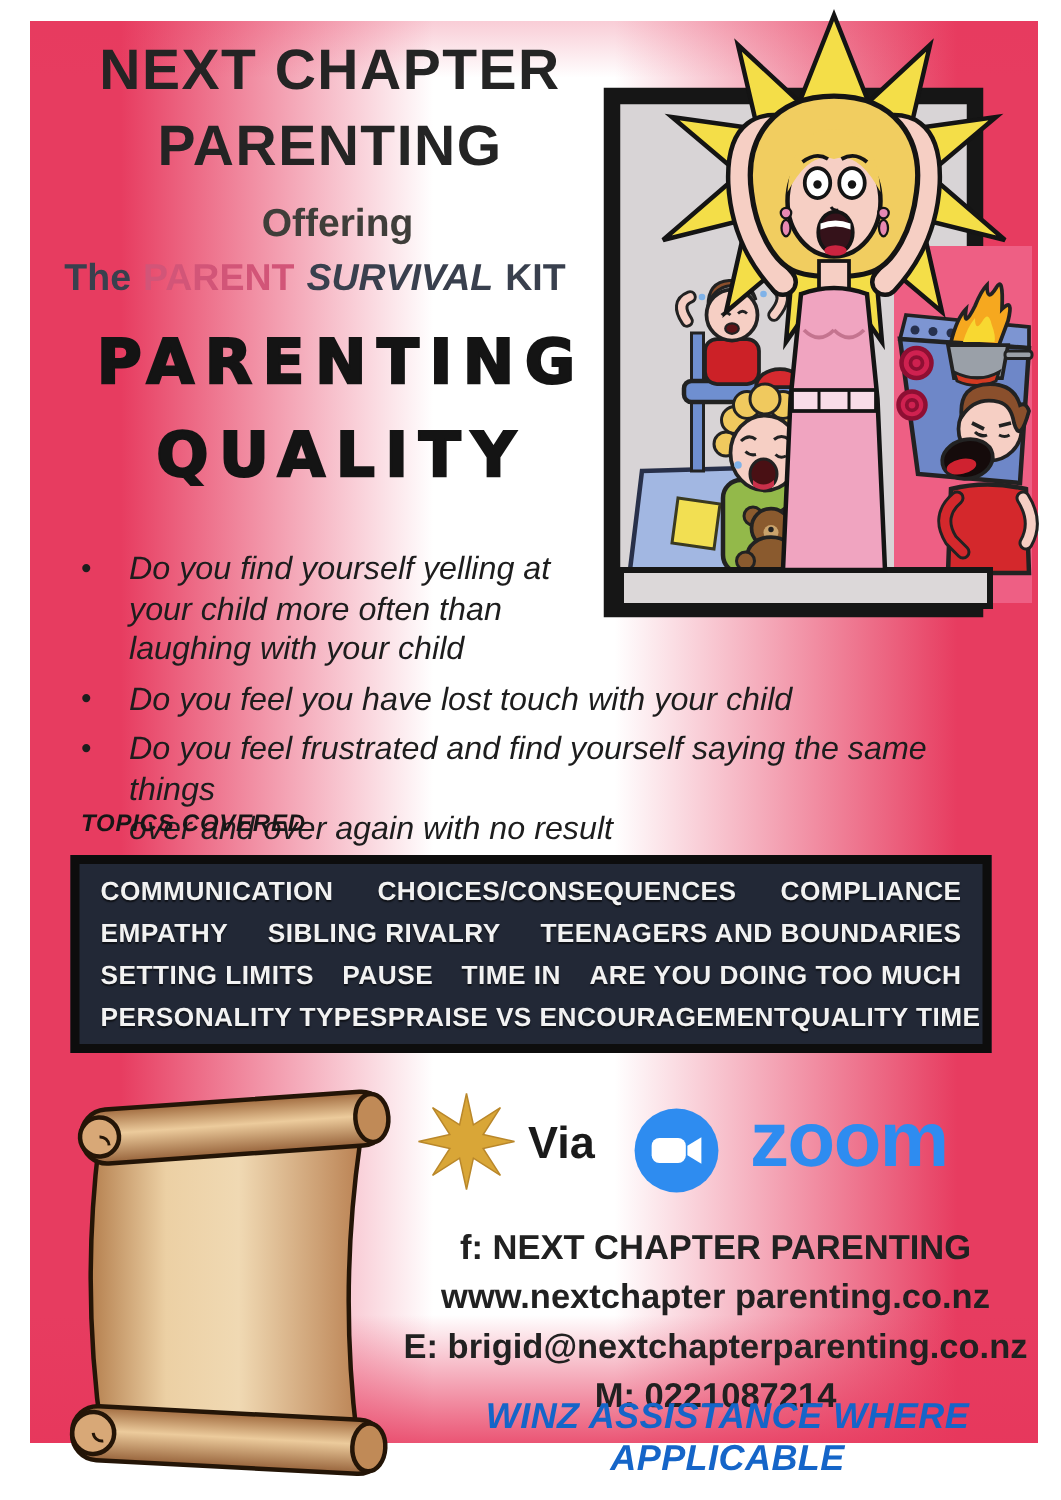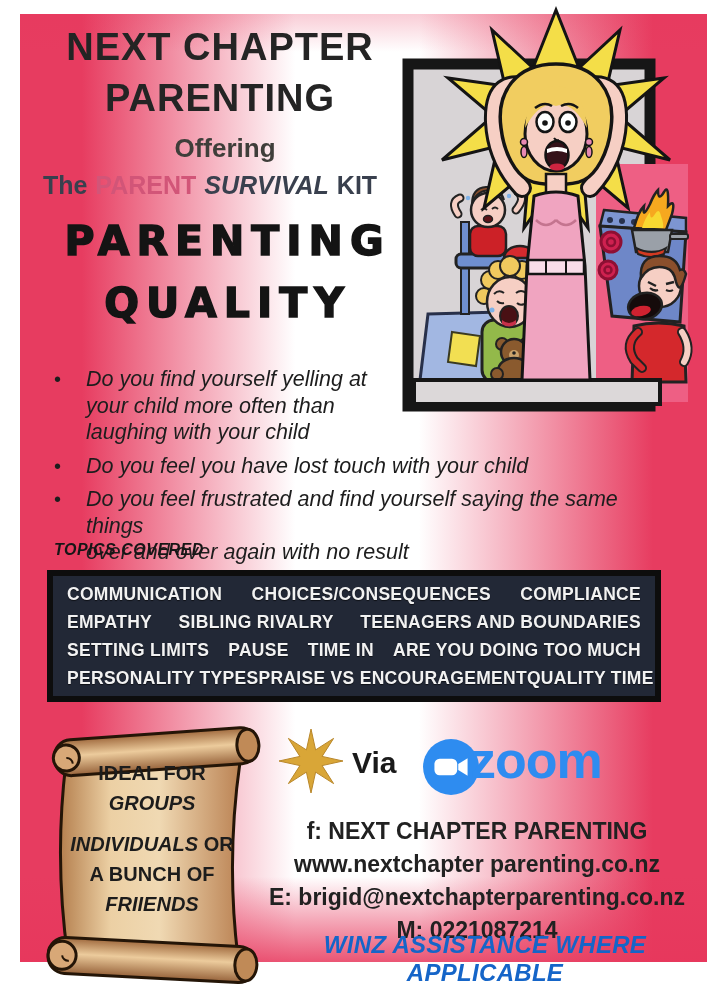--- a/index.html
+++ b/index.html
@@ -10,21 +10,20 @@
   }
   .flyer{
     position:absolute;left:20px;top:14px;width:672px;height:948px;
     background-color:#ffffff;
     background-image:
       linear-gradient(to top, rgba(231,55,92,0.85) 0%, rgba(231,55,92,0) 9%),
       linear-gradient(to bottom, rgba(231,55,92,0.25) 0%, rgba(231,55,92,0) 4%),
       linear-gradient(to right,
         #e73c60 0%, #e73c60 9%, rgba(255,255,255,0) 40%,
         rgba(255,255,255,0) 58%, #e73c60 92%, #e73c60 100%);
-    padding-left: 16px;
   }
   .abs{position:absolute;}
 
   
   .main-title{left:0;top:8px;width:400px;text-align:center;
     font-size:38px;font-weight:800;line-height:51px;color:#242424;letter-spacing:1px;}
   .offering{left:0;top:119px;width:410px;text-align:center;
     font-size:26px;font-weight:800;color:#3f3e3a;}
   .kit-line{left:-10px;top:157px;width:400px;text-align:center;
     font-size:25px;font-weight:800;color:#39404e;white-space:nowrap;}
@@ -59,21 +58,21 @@
   .scroll-text{left:32px;top:744px;width:200px;text-align:center;
     font-size:20px;font-weight:800;color:#1c1c1c;}
   .scroll-text div{line-height:30px;}
   .scroll-gap{margin-bottom:11px;}
   .it{font-style:italic;}
 
   
   .star-icon{left:258px;top:714px;width:66px;height:66px;}
   .via-label{left:332px;top:732px;font-size:30px;font-weight:800;color:#1a1a1a;}
   .zoom-badge{left:402px;top:724px;width:58px;height:58px;}
-  .zoom-word{left:450px;top:716px;font-size:52px;font-weight:700;color:#2e8cf0;
+  .zoom-word{left:480px;top:716px;font-size:52px;font-weight:700;color:#2e8cf0;
     letter-spacing:-1px;}
 
   
   .contact-block{left:232px;top:786px;width:450px;text-align:center;
     font-size:23px;font-weight:800;color:#212121;margin-top:16px;}
   .contact-block div{line-height:30px;margin-bottom:3px;}
   .winz-note{left:245px;top:917px;width:440px;text-align:center;
     font-size:24px;font-weight:800;font-style:italic;color:#1565c8;letter-spacing:0.3px;}
 
   
@@ -270,27 +269,20 @@
       <path d="M40,42 a6,6 0 0 1 6,6" stroke="#241507" stroke-width="2" fill="none"></path>
       <ellipse cx="222" cy="42" rx="11" ry="16" fill="#c08a57" stroke="#241507" stroke-width="3"></ellipse>
     </g>
     <g transform="rotate(3 126 250)">
       <rect x="22" y="232" width="208" height="36" rx="17" fill="url(#parchv)" stroke="#241507" stroke-width="3"></rect>
       <circle cx="36" cy="250" r="14" fill="#d8a877" stroke="#241507" stroke-width="3"></circle>
       <path d="M36,250 a6,6 0 0 0 7,5" stroke="#241507" stroke-width="2" fill="none"></path>
       <ellipse cx="220" cy="250" rx="11" ry="16" fill="#c08a57" stroke="#241507" stroke-width="3"></ellipse>
     </g>
   </svg>
-  <div class="abs scroll-text">
-    <div>IDEAL FOR</div>
-    <div class="it scroll-gap">GROUPS</div>
-    <div><span class="it">INDIVIDUALS</span> <span>OR</span></div>
-    <div>A BUNCH OF</div>
-    <div class="it">FRIIENDS</div>
-  </div>
 
   <svg class="abs star-icon" viewBox="0 0 66 66" aria-hidden="true">
     <polygon points="33,1 37.6,21.9 55.6,10.4 44.1,28.4 65,33 44.1,37.6 55.6,55.6 37.6,44.1 33,65 28.4,44.1 10.4,55.6 21.9,37.6 1,33 21.9,28.4 10.4,10.4 28.4,21.9" fill="#d9a637" stroke="#b9872a" stroke-width="1"></polygon>
   </svg>
   <div class="abs via-label">Via</div>
   <svg class="abs zoom-badge" viewBox="0 0 56 56" aria-hidden="true">
     <circle cx="28" cy="28" r="27" fill="#2e8cf0"></circle>
     <rect x="12" y="20" width="22" height="16" rx="5" fill="#ffffff"></rect>
     <polygon points="35,25 44,19.5 44,36.5 35,31" fill="#ffffff"></polygon>
   </svg>

